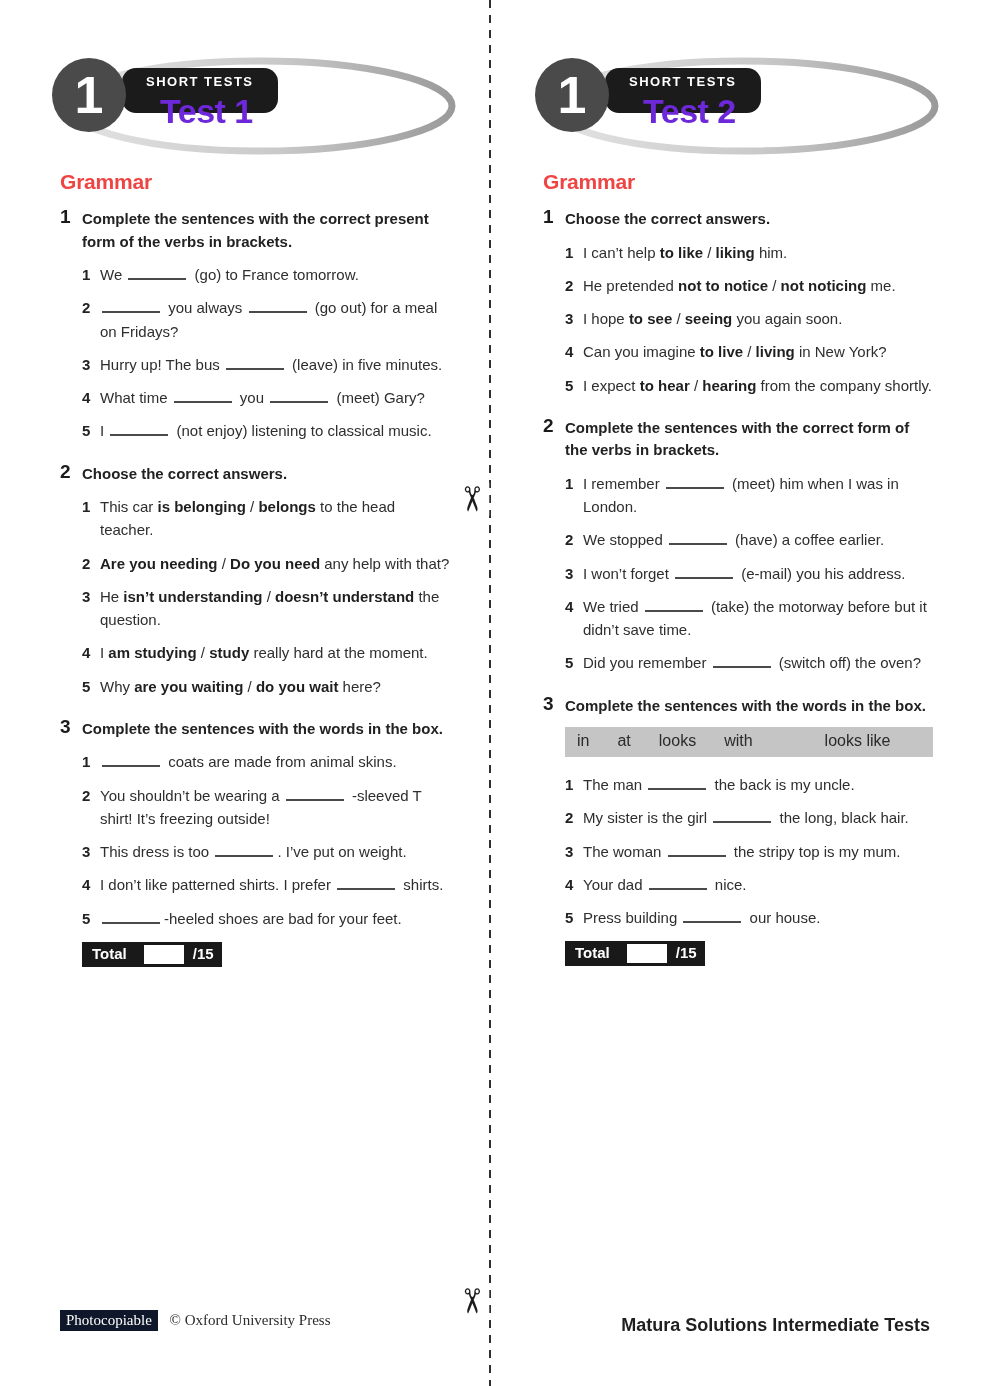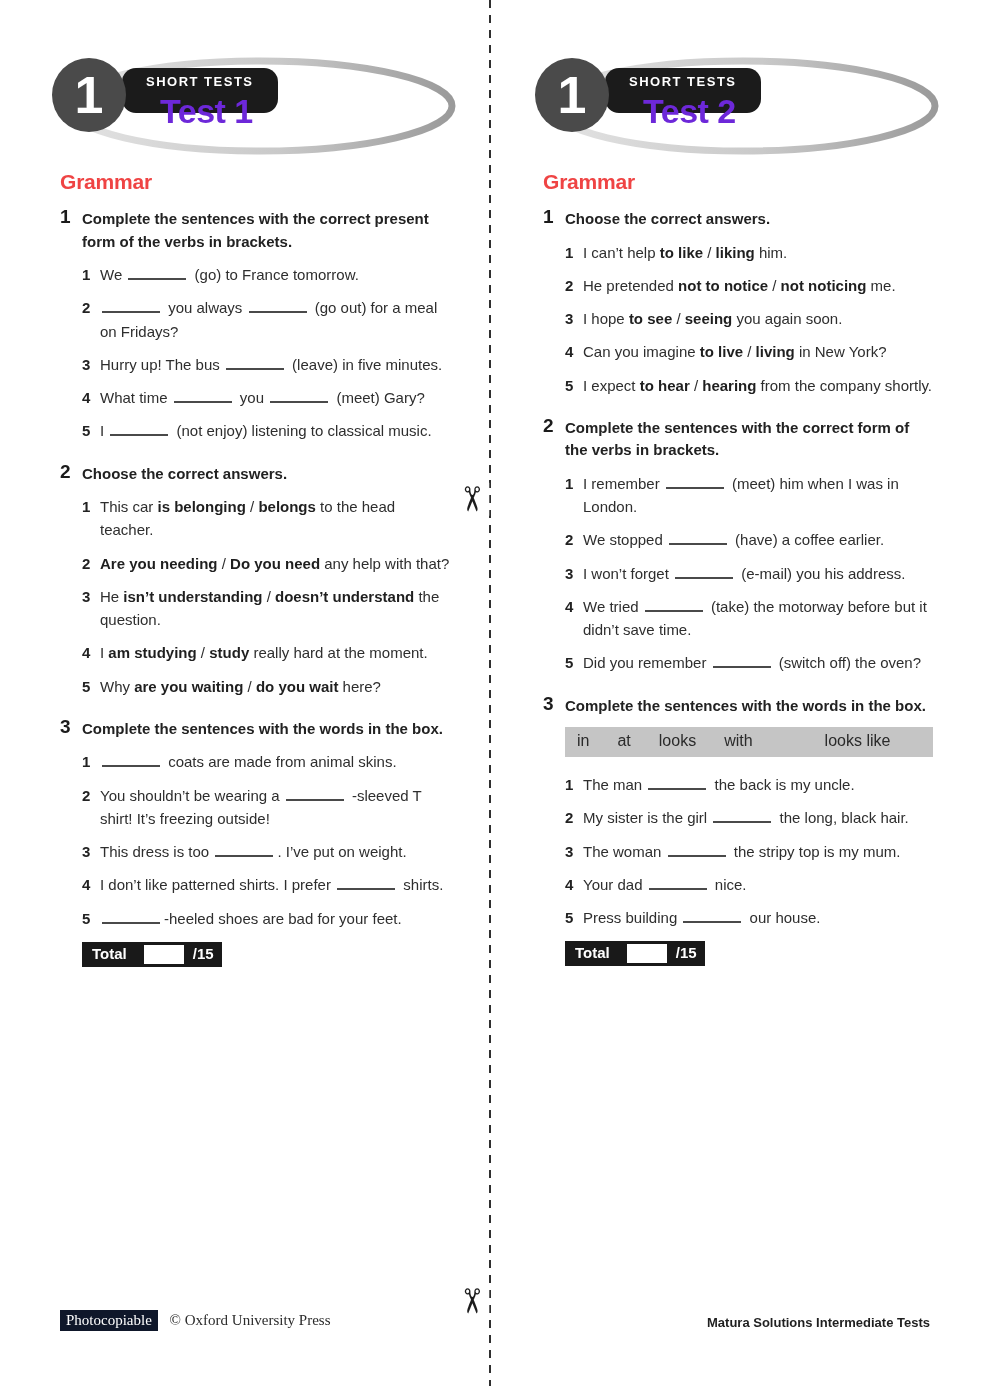--- a/index.html
+++ b/index.html
@@ -78,21 +78,21 @@
   }
   .total-label{padding:3px 14px 5px 10px;align-self:center;}
   .total-box{width:46px;background:#ffffff;border:3px solid #191919;box-sizing:border-box;}
   .total-den{padding:3px 8px 5px 6px;align-self:center;}
 
   
   .footer-left{position:absolute;left:60px;top:1312px;font-family:"Liberation Serif","DejaVu Serif",serif;font-size:15px;color:#2b2b2b;}
   .photocopiable{background:#0f172a;color:#fff;padding:2px 6px 3px 6px;margin-right:8px;}
   .footer-right{
     position:absolute;left:543px;top:1315px;width:387px;text-align:right;
-    font-size:13px;font-weight:bold;color:#1f1f1f;
+    font-size:18px;font-weight:bold;color:#1f1f1f;
   }
 </style>
 </head>
 <body>
 
 <div class="cutline"></div>
 <div class="scissors s1">✂</div>
 <div class="scissors s2">✂</div>
 
 <div class="col left">

